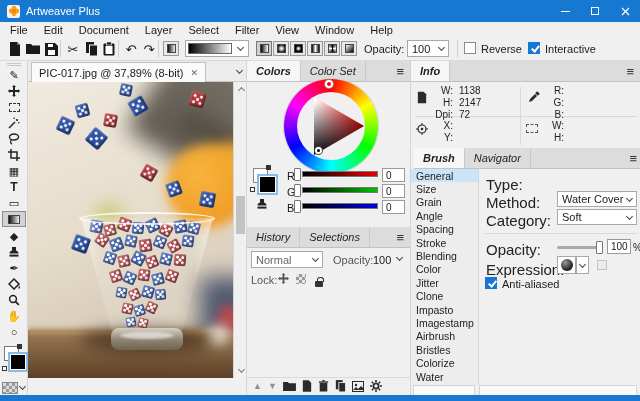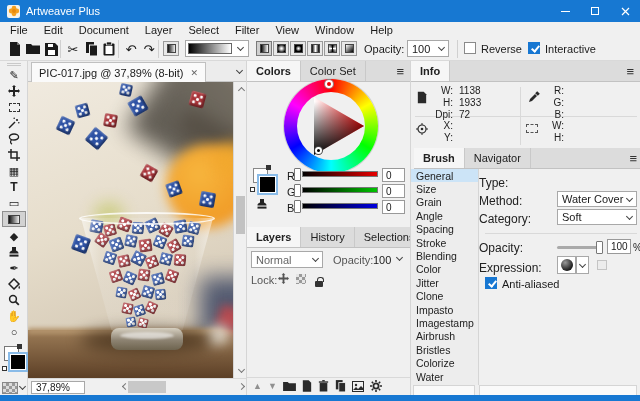--- a/index.html
+++ b/index.html
@@ -76,21 +76,21 @@
   .die.fall { filter:blur(0.6px); }
   .vscroll { position:absolute; left:233px; top:82px; width:13px; height:296px; background:#f0f0f0; border-left:1px solid #d5d5d5; }
   .vthumb { position:absolute; left:2px; top:114px; width:9px; height:38px; background:#c2c2c2; }
   .sbtn { position:absolute; display:flex; align-items:center; justify-content:center; }
   .canvstatus { position:absolute; left:28px; top:378px; width:218px; height:17px; background:#f0f0f0; border-top:1px solid #d9d9d9; }
   .zoombox { position:absolute; left:3px; top:2px; width:54px; height:13px; background:#fff; border:1px solid #a8a8a8; font-size:10px; display:flex; align-items:center; padding-left:4px; }
   .hthumb { position:absolute; left:100px; top:2px; width:38px; height:12px; background:#c8c8c8; }
 
   
   .panel-tabs { position:absolute; height:21px; background:#dcdcdc; border-bottom:1px solid #c2c2c2; display:flex; align-items:stretch; }
-  .ptab { display:flex; align-items:center; padding:0 9px; border-right:1px solid #c9c9c9; color:#222; }
+  .ptab { display:flex; align-items:center; padding:0 9px; border-right:1px solid #c9c9c9; color:#222;font-style:italic; }
   .ptab.active { background:#f6f6f6; font-weight:bold; }
   .hamb { margin-left:auto; margin-right:6px; align-self:center; font-size:13px; color:#333; line-height:1; }
   .midpanel { position:absolute; left:246px; top:61px; width:164px; height:334px; background:#f0f0f0; border-left:1px solid #d5d5d5; }
   .rightpanel { position:absolute; left:410px; top:61px; width:230px; height:334px; background:#f0f0f0; border-left:1px solid #d5d5d5; }
 
   
   .wheel { position:absolute; left:37px; top:18px; width:94px; height:94px; border-radius:50%;
     background:conic-gradient(#f00,#ff0 60deg,#0f0 120deg,#0ff 180deg,#00f 240deg,#f0f 300deg,#f00 360deg);
     box-shadow:0 0 0 1px #cfcfcf; }
   .wheelhole { position:absolute; left:13px; top:13px; width:68px; height:68px; border-radius:50%; background:#f0f0f0; }
@@ -116,21 +116,21 @@
 
   
   .ilabel { position:absolute; width:22px; text-align:right; font-size:10px; color:#222; }
   .ival { position:absolute; font-size:10px; color:#222; }
   .divider { position:absolute; background:#d9d9d9; }
 
   
   .brushlist { position:absolute; left:0; top:21px; width:68px; height:216px; background:#ededed; border-right:1px solid #d5d5d5; }
   .bitem { height:13.4px; display:flex; align-items:center; padding-left:5px; font-size:10.5px; color:#222; }
   .bitem.sel { background:#cce4f7; }
-  .blabel { position:absolute; left:68px; font-size:12px; color:#222; }
+  .blabel { position:absolute; left:75px; font-size:15px; color:#222; }
   .bdd { position:absolute; left:146px; width:80px; height:16px; }
   .sphere { width:12px; height:12px; border-radius:50%; background:radial-gradient(circle at 35% 30%,#999,#1c1c1c 70%); }
 
   .statusboxes div { position:absolute; background:#fafafa; border:1px solid #d5d5d5; height:12px; }
   .bottombar { position:absolute; left:0; top:395px; width:640px; height:6px; background:#1778d2; }
   svg { display:block; }
 </style>
 </head>
 <body>
 
@@ -426,32 +426,20 @@
   <div class="vscroll">
     <span class="sbtn" style="left:2px;top:2px;width:10px;height:10px">
         <span class="chev up" style="border-color:#777"></span>
       </span>
     <span class="vthumb"></span>
     <span class="sbtn" style="left:2px;top:283px;width:10px;height:10px">
         <span class="chev" style="border-color:#777"></span>
       </span>
   </div>
 
-  <div class="canvstatus">
-    <span class="zoombox">
-        <span>37,89%</span>
-      </span>
-    <span class="sbtn" style="left:92px;top:3px;width:10px;height:11px">
-        <span class="chev left" style="border-color:#777"></span>
-      </span>
-    <span class="hthumb"></span>
-    <span class="sbtn" style="left:208px;top:3px;width:10px;height:11px">
-        <span class="chev right" style="border-color:#777"></span>
-      </span>
-  </div>
 
   <div class="midpanel">
     <div class="panel-tabs" style="left:0;top:0;width:163px">
       <span class="ptab active">Colors</span>
       <span class="ptab">Color Set</span>
       <span class="hamb">≡</span>
     </div>
 
     <div class="wheel">
       <div class="wheelhole"></div>
@@ -486,21 +474,20 @@
       </span>
     <span class="abs" style="left:40px;top:141px">B</span>
     <span class="slider-handle" style="left:47px;top:139px"></span>
     <span class="slider-track" style="left:55px;top:142px;background:linear-gradient(to right,#000,#0000e0)"></span>
     <span class="valbox" style="left:135px;top:139px">
         <span>0</span>
       </span>
 
     
     <div class="panel-tabs" style="left:0;top:166px;width:163px">
-      <span class="ptab active">Layers</span>
       <span class="ptab">History</span>
       <span class="ptab">Selections</span>
       <span class="hamb">≡</span>
     </div>
     <span class="dd abs" style="left:4px;top:190px;width:72px;height:17px;color:#666">
       <span>Normal</span>
       <span class="chev"></span>
     </span>
     <span class="abs" style="left:86px;top:193px;color:#555">Opacity:</span>
     <span class="abs" style="left:126px;top:193px">100</span>
@@ -567,21 +554,21 @@
     <div class="divider" style="left:109px;top:26px;width:1px;height:58px"></div>
     <div class="divider" style="left:4px;top:55px;width:222px;height:1px"></div>
     <span class="abs" style="left:6px;top:30px">
         <svg width="10" height="13" viewBox="0 0 12 14">
           <path d="M1 0h7l3 3v11H1z" fill="#2a2a2a"></path>
         </svg>
       </span>
     <span class="ilabel" style="left:20px;top:24px">W:</span>
     <span class="ival" style="left:48px;top:24px">1138</span>
     <span class="ilabel" style="left:20px;top:36px">H:</span>
-    <span class="ival" style="left:48px;top:36px">1933</span>
+    <span class="ival" style="left:48px;top:36px">2147</span>
     <span class="ilabel" style="left:20px;top:48px">Dpi:</span>
     <span class="ival" style="left:48px;top:48px">72</span>
     <span class="abs" style="left:117px;top:30px">
         <svg width="12" height="12" viewBox="0 0 12 12">
           <path d="M1 11l1-3 5-5 2 2-5 5-3 1z" fill="#2a2a2a"></path>
           <path d="M7.2 2.2l2-2 2.6 2.6-2 2z" fill="#2a2a2a"></path>
         </svg>
       </span>
     <span class="ilabel" style="left:131px;top:24px">R:</span>
     <span class="ilabel" style="left:131px;top:36px">G:</span>

